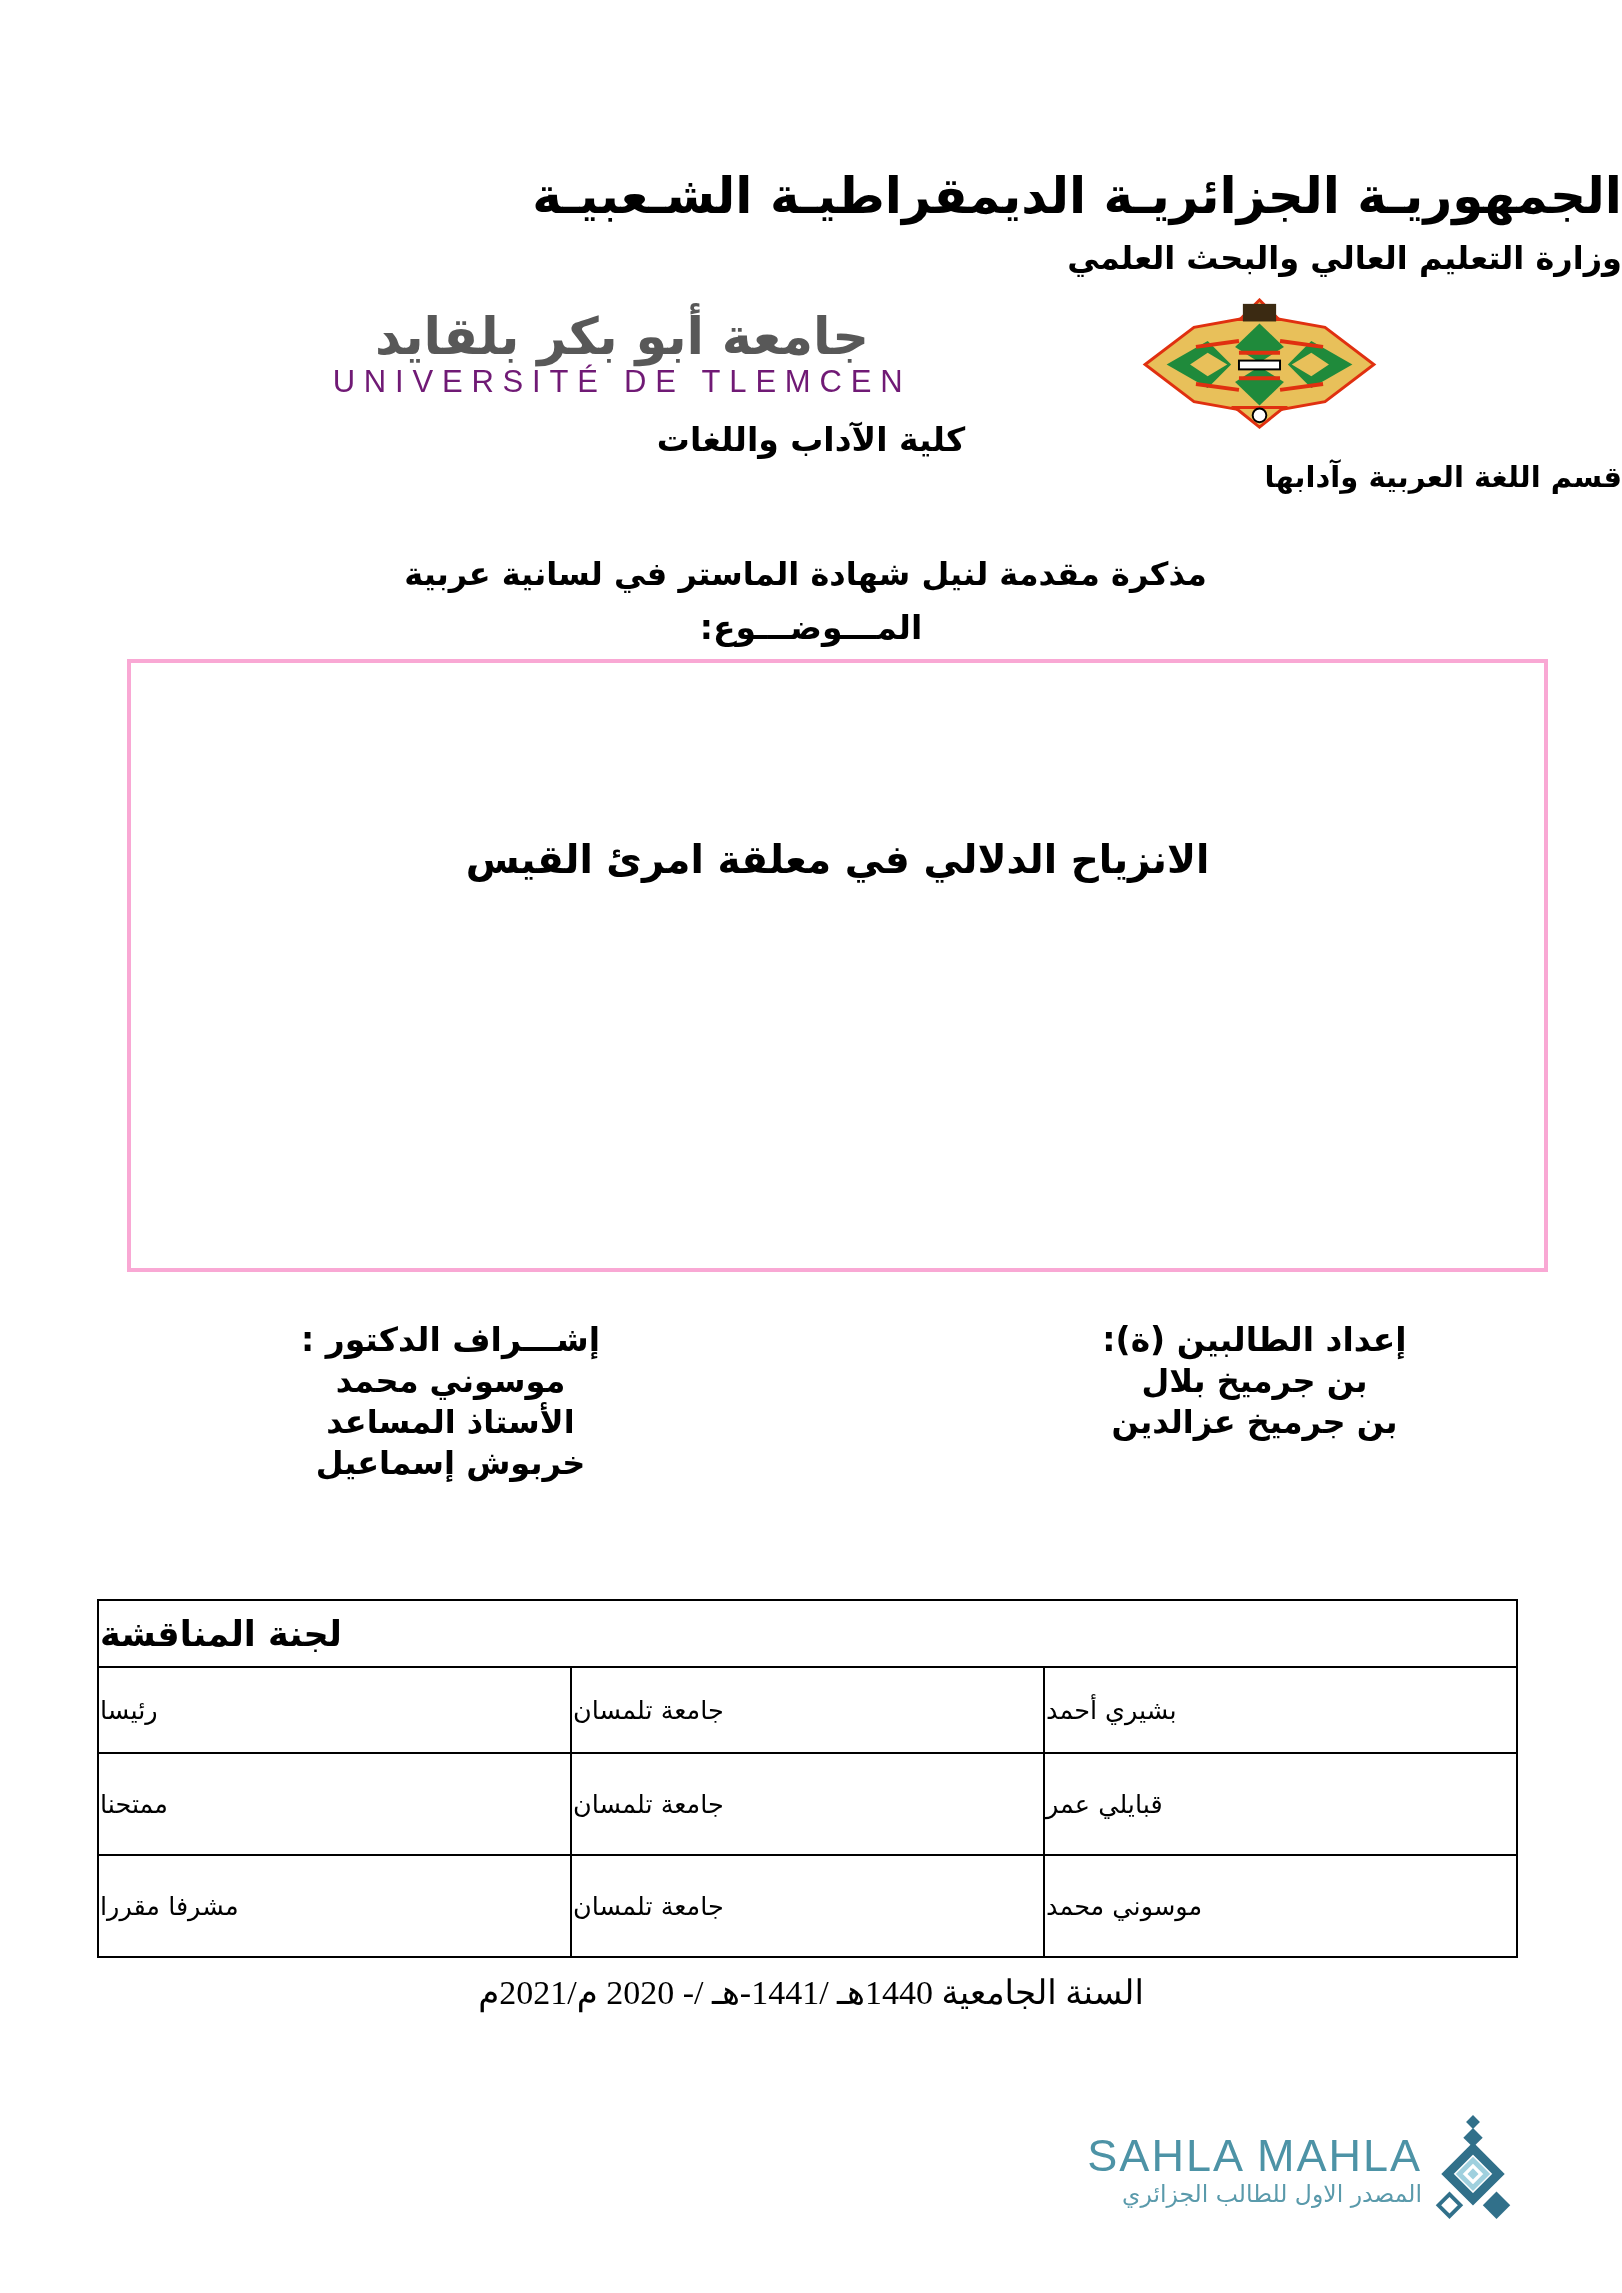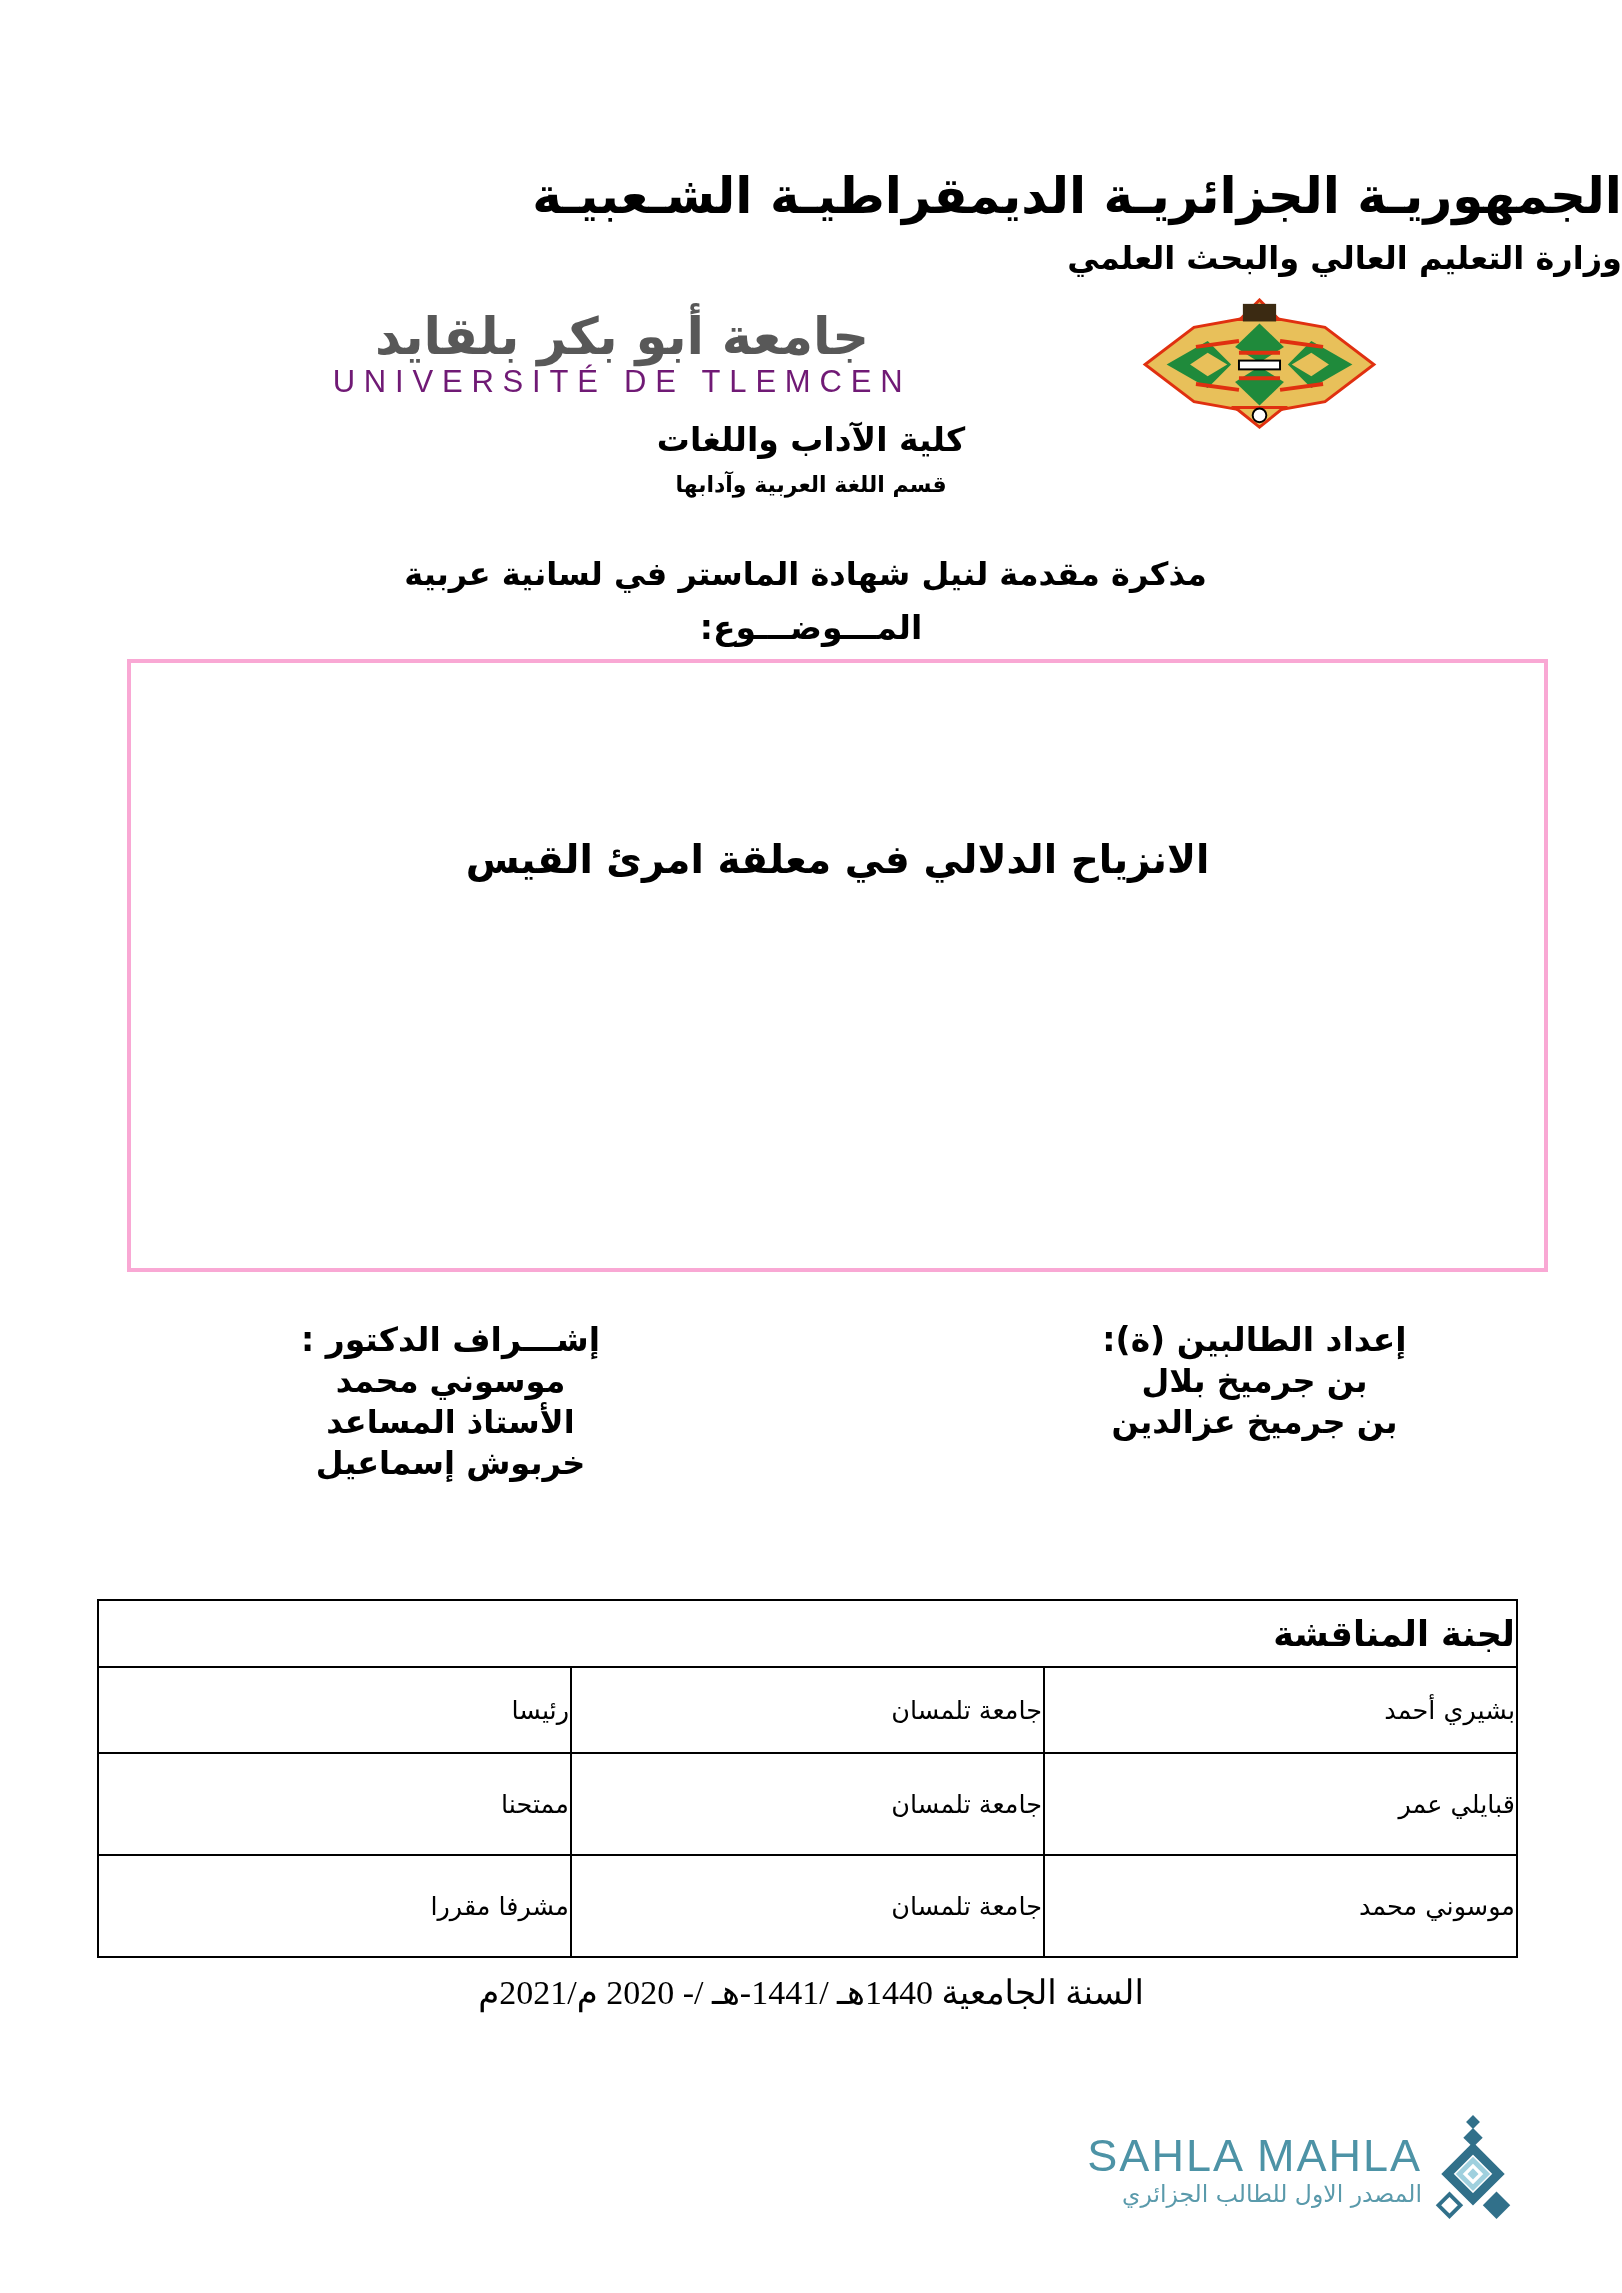--- a/index.html
+++ b/index.html
@@ -91,23 +91,23 @@
     left: 0; right: 0;
     top: 420px;
     text-align: center;
     font-size: 33px;
     font-weight: bold;
     font-family: "DejaVu Sans", "Liberation Sans", sans-serif;
   }
   .fac2 {
     position: absolute;
     left: 0; right: 0;
-    top: 472px;
-    text-align: center;
-    font-size: 22px;
+    top: 460px;
+    text-align: right;
+    font-size: 29px;
     font-weight: bold;
     font-family: "DejaVu Sans", "Liberation Sans", sans-serif;
   }
 
   
   .degree {
     position: absolute;
     left: 0; right: 11px;
     top: 555px;
     text-align: center;
@@ -183,21 +183,21 @@
     left: 97px;
     top: 1599px;
     width: 1421px;
     border-collapse: collapse;
     direction: rtl;
     table-layout: fixed;
   }
   .jury-table td {
     border: 2px solid #000;
     vertical-align: middle;
-    text-align: right;
+    text-align: left;
     font-family: "DejaVu Sans", "Liberation Sans", sans-serif;
   }
   .jury-head {
     height: 63px;
     font-size: 35px;
     font-weight: bold;
   }
   .jury-table tr.jrow td {
     height: 82px;
     font-size: 25.5px;

